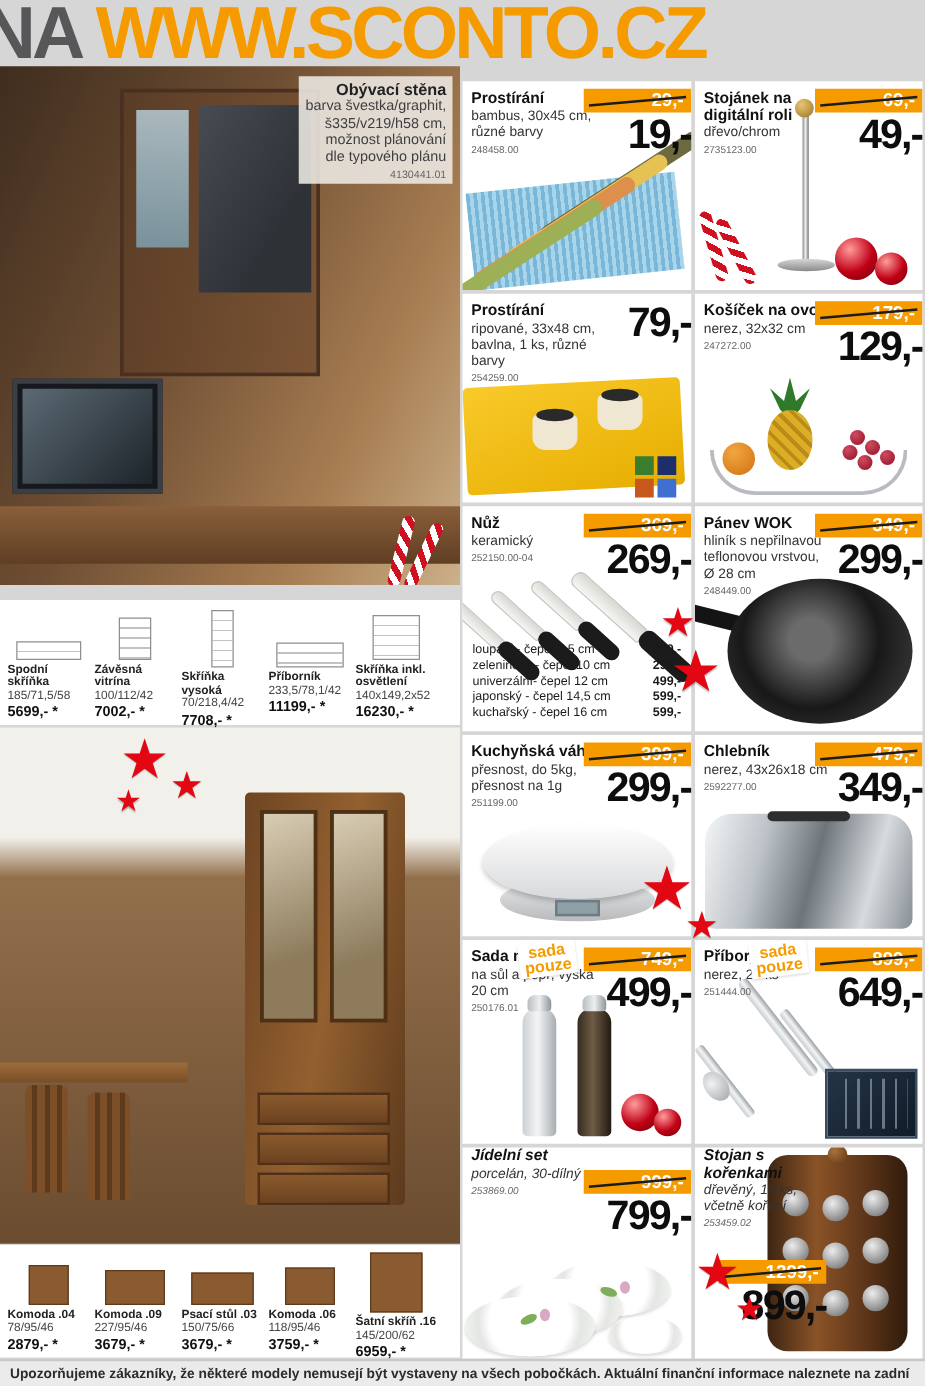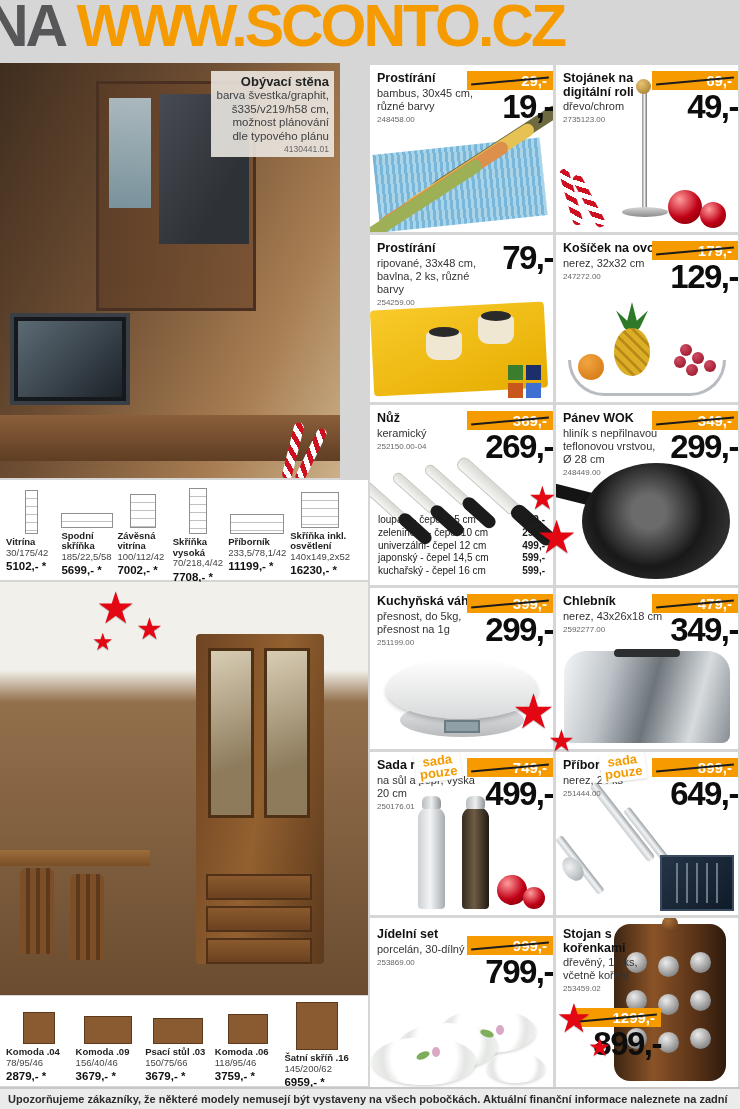--- a/index.html
+++ b/index.html
@@ -6,21 +6,21 @@
   html,body { width:740px; height:1109px; }
   body { background:#d6d6d6; font-family:"Liberation Sans", sans-serif; position:relative; overflow:hidden; }
 
   
   .header { position:absolute; left:0; top:0; width:740px; height:63px; }
   .header-text { position:absolute; left:-14px; top:-8px; font-size:59px; font-weight:bold; letter-spacing:-3px; white-space:nowrap; }
   .hdr-prefix { color:#57575a; }
   .hdr-url { color:#f59b00; }
 
   
-  .photo1 { position:absolute; left:0; top:63px; width:340px; height:415px;
+  .photo1 { position:absolute; left:0; top:53px; width:368px; height:415px;
     background:linear-gradient(115deg,#3f2d1e 0%,#6e4e33 40%,#a77d52 75%,#cbb089 100%); overflow:hidden; }
   .wallunit { position:absolute; left:96px; top:18px; width:160px; height:230px;
     background:linear-gradient(100deg,#5a3c26,#7b5434); border:3px solid #4a3categ020; border:3px solid #4a3020; }
   .wu-door { position:absolute; left:60px; top:10px; width:90px; height:150px; background:linear-gradient(120deg,#474b52,#2e3237 70%); }
   .wu-glass { position:absolute; left:10px; top:14px; width:42px; height:110px; background:linear-gradient(180deg,#bcd6e2,#7fa6b8); opacity:.8; }
   .tvpanel { position:absolute; left:10px; top:250px; width:120px; height:92px; background:#15181c; border:4px solid #3a3f45; }
   .tvscreen { position:absolute; inset:4px; background:linear-gradient(135deg,#5c6a74,#1d242a); }
   .lowboard { position:absolute; left:0; top:352px; width:368px; height:46px; background:linear-gradient(180deg,#8a5f3a,#5f3e23); }
   .overlay-text1 { position:absolute; top:8px; right:6px; text-align:right; z-index:3;
     background:rgba(238,235,229,0.88); padding:3px 5px; color:#3f3f41; }
@@ -59,21 +59,21 @@
   .sp-title { font-weight:bold; font-size:13px; color:#222; }
   .sp-bullet { display:inline-block; width:9px; height:9px; background:#f59b00; margin-right:5px; }
   .sp-line { font-size:11.5px; line-height:13.5px; }
   .sp-sku { font-size:8.5px; color:#666; margin-top:1px; }
 
   
   .grid { position:absolute; left:370px; top:65px; width:368px; display:grid;
     grid-template-columns:183px 182px; grid-template-rows:167px 167px 180px 161px 163px 169px; gap:3px; }
   .cell { background:#fff; position:relative; overflow:hidden; }
   .p-info { position:absolute; top:7px; left:7px; width:100px; z-index:3; }
-  .p-info.low { top:10px; }
+  .p-info.low { top:0;font-style:italic; }
   .p-title { font-weight:bold; font-size:12.5px; line-height:13.5px; color:#111; }
   .p-desc { font-size:11px; line-height:13px; color:#333; margin-top:1px; }
   .p-sku { font-size:8px; color:#666; margin-top:2px; }
   .price-box { position:absolute; top:6px; right:0; text-align:right; z-index:3; }
   .price-box.low { top:18px; }
   .old-price { display:inline-block; background:#f59b00; color:#fff; font-weight:bold; font-size:15px;
     min-width:86px; text-align:right; padding:1px 6px; position:relative; }
   .old-price::after { content:""; position:absolute; left:4px; right:4px; top:48%; height:2px; background:#1c1c1c; transform:rotate(-5deg); }
   .new-price { font-size:33px; font-weight:bold; color:#0d0d0d; letter-spacing:-1.5px; line-height:34px; }
   .badge { position:absolute; right:92px; top:-5px; background:#fff; color:#f59b00; font-weight:bold;
@@ -185,32 +185,24 @@
     <div class="ot-line">š335/v219/h58 cm,</div>
     <div class="ot-line">možnost plánování</div>
     <div class="ot-line">dle typového plánu</div>
     <div class="ot-sku">4130441.01</div>
   </div>
 </div>
 
 <div class="furnrow furnrow1">
   <div class="furn-item">
     <div class="fig-wrap">
-        <div class="furn-fig" style="width:13px;height:44px;"></div>
-      </div>
-    <div class="furn-name">Vitrína</div>
-    <div class="furn-dims">30/175/42</div>
-    <div class="furn-price">5102,- *</div>
-  </div>
-  <div class="furn-item">
-    <div class="fig-wrap">
         <div class="furn-fig" style="width:52px;height:15px;"></div>
       </div>
     <div class="furn-name">Spodní skříňka</div>
-    <div class="furn-dims">185/22,5/58</div>
+    <div class="furn-dims">185/71,5/58</div>
     <div class="furn-price">5699,- *</div>
   </div>
   <div class="furn-item">
     <div class="fig-wrap">
         <div class="furn-fig" style="width:26px;height:34px;"></div>
       </div>
     <div class="furn-name">Závěsná vitrína</div>
     <div class="furn-dims">100/112/42</div>
     <div class="furn-price">7002,- *</div>
   </div>
@@ -264,21 +256,21 @@
       </div>
     <div class="furn-name">Komoda .04</div>
     <div class="furn-dims">78/95/46</div>
     <div class="furn-price">2879,- *</div>
   </div>
   <div class="furn-item">
     <div class="fig-wrap">
         <div class="furn-fig" style="width:48px;height:28px;background:#8a5a30;border-color:#5d3a1c;"></div>
       </div>
     <div class="furn-name">Komoda .09</div>
-    <div class="furn-dims">156/40/46</div>
+    <div class="furn-dims">227/95/46</div>
     <div class="furn-price">3679,- *</div>
   </div>
   <div class="furn-item">
     <div class="fig-wrap">
         <div class="furn-fig" style="width:50px;height:26px;background:#8a5a30;border-color:#5d3a1c;"></div>
       </div>
     <div class="furn-name">Psací stůl .03</div>
     <div class="furn-dims">150/75/66</div>
     <div class="furn-price">3679,- *</div>
   </div>
@@ -335,21 +327,21 @@
     <div class="pimg pole-base"></div>
     <div class="pimg candy" style="left:10px; bottom:6px; transform:rotate(-16deg);"></div>
     <div class="pimg candy" style="left:28px; bottom:2px; transform:rotate(-28deg);"></div>
     <div class="pimg bauble" style="width:34px;height:34px; right:36px; bottom:8px;"></div>
     <div class="pimg bauble" style="width:26px;height:26px; right:12px; bottom:4px;"></div>
   </div>
 
   <div class="cell">
     <div class="p-info">
       <div class="p-title">Prostírání</div>
-      <div class="p-desc">ripované, 33x48 cm, bavlna, 2 ks, různé barvy</div>
+      <div class="p-desc">ripované, 33x48 cm, bavlna, 1 ks, různé barvy</div>
       <div class="p-sku">254259.00</div>
     </div>
     <div class="price-box">
       <div class="new-price">79,-</div>
     </div>
     <div class="pimg mat-yellow"></div>
     <div class="pimg mug" style="left:56px; bottom:42px;"></div>
     <div class="pimg mug" style="left:108px; bottom:58px;"></div>
     <div class="pimg sq" style="right:30px; bottom:22px; background:#3a7d2c;"></div>
     <div class="pimg sq" style="right:12px; bottom:22px; background:#1c2f6b;"></div>

